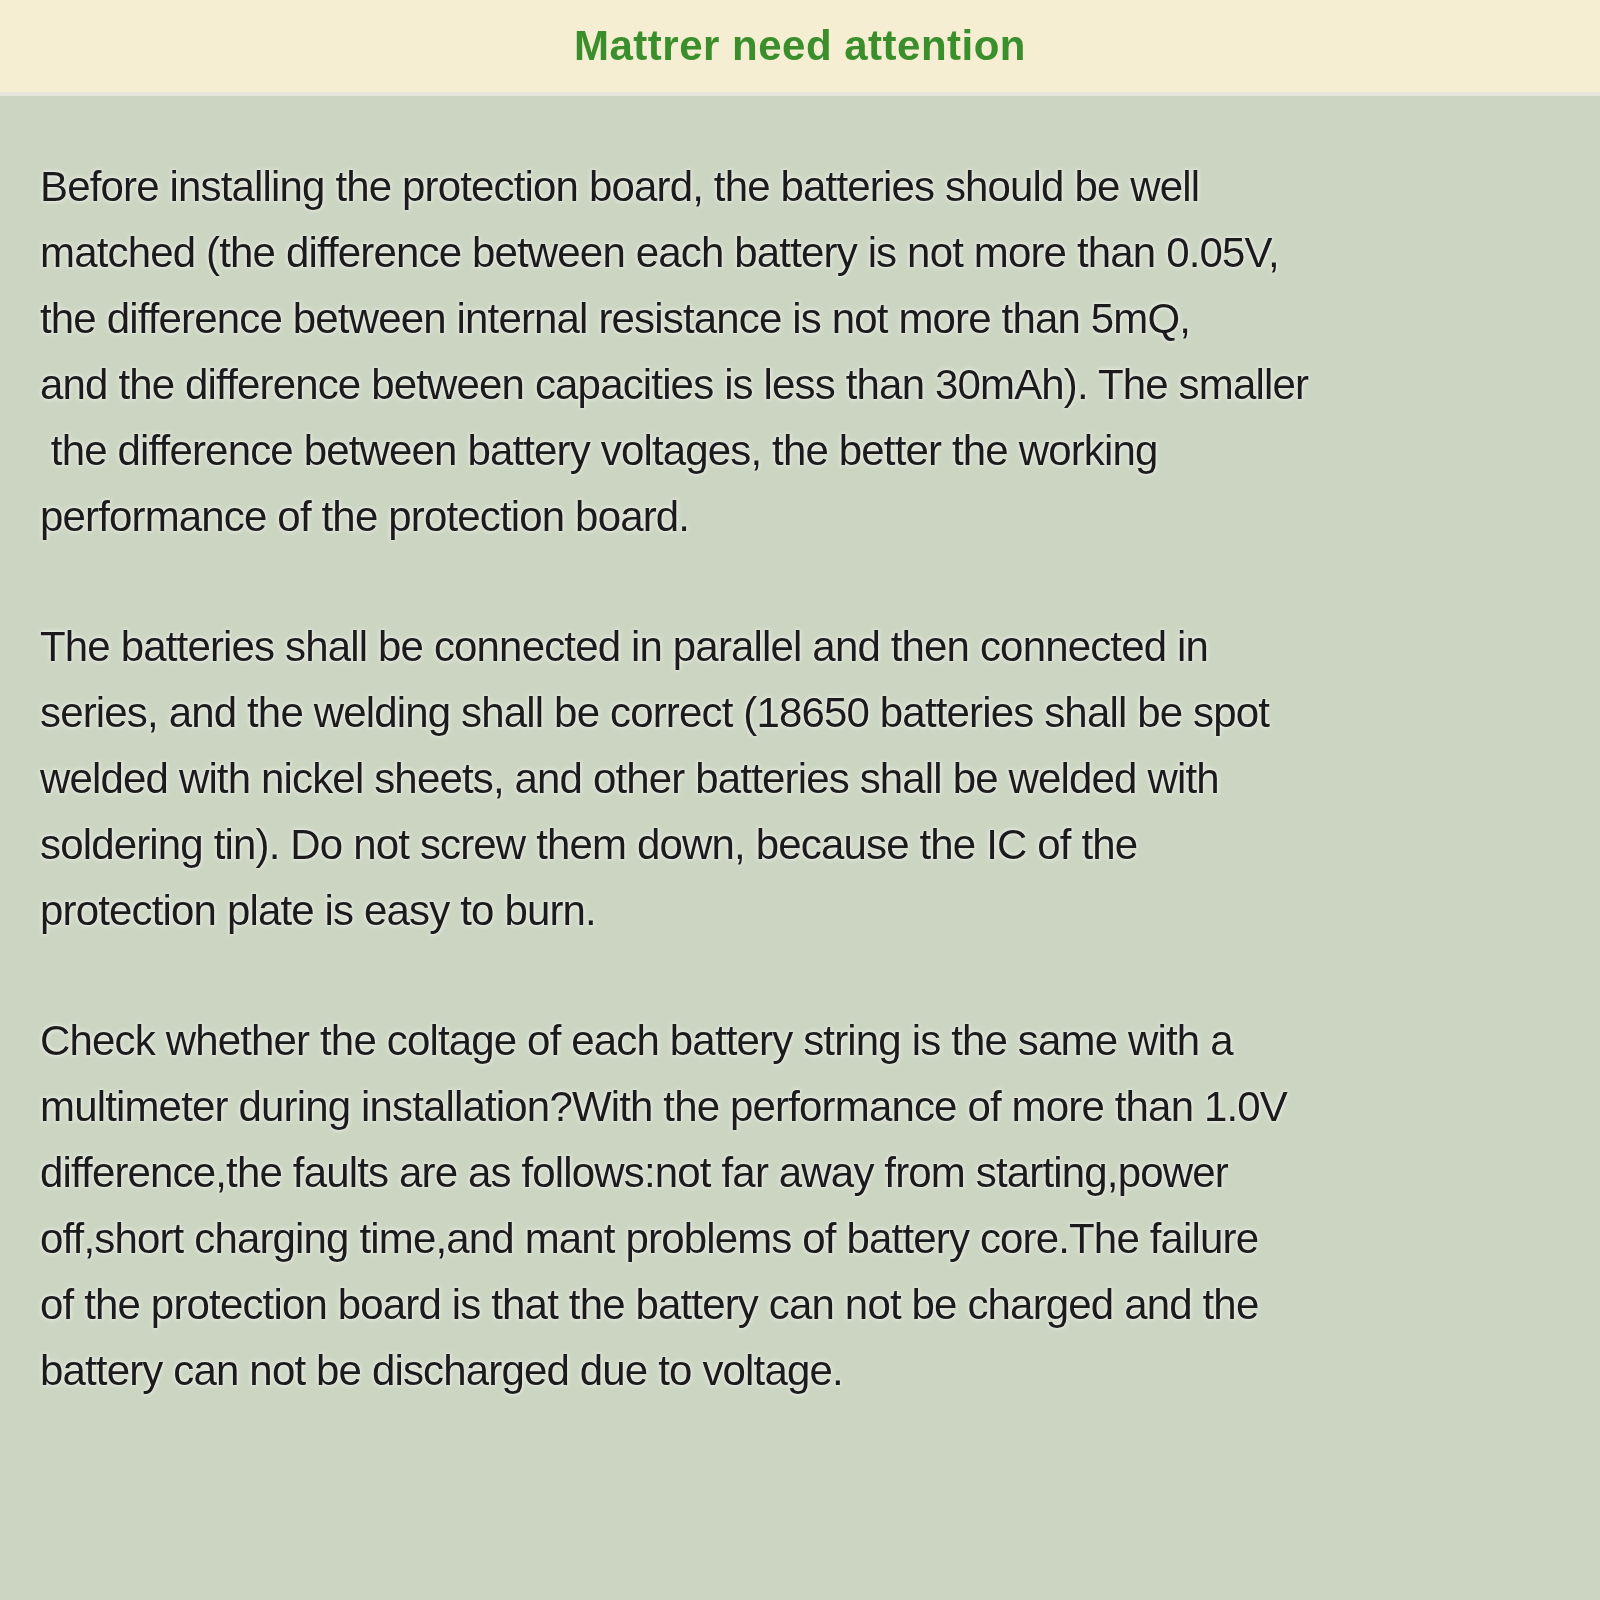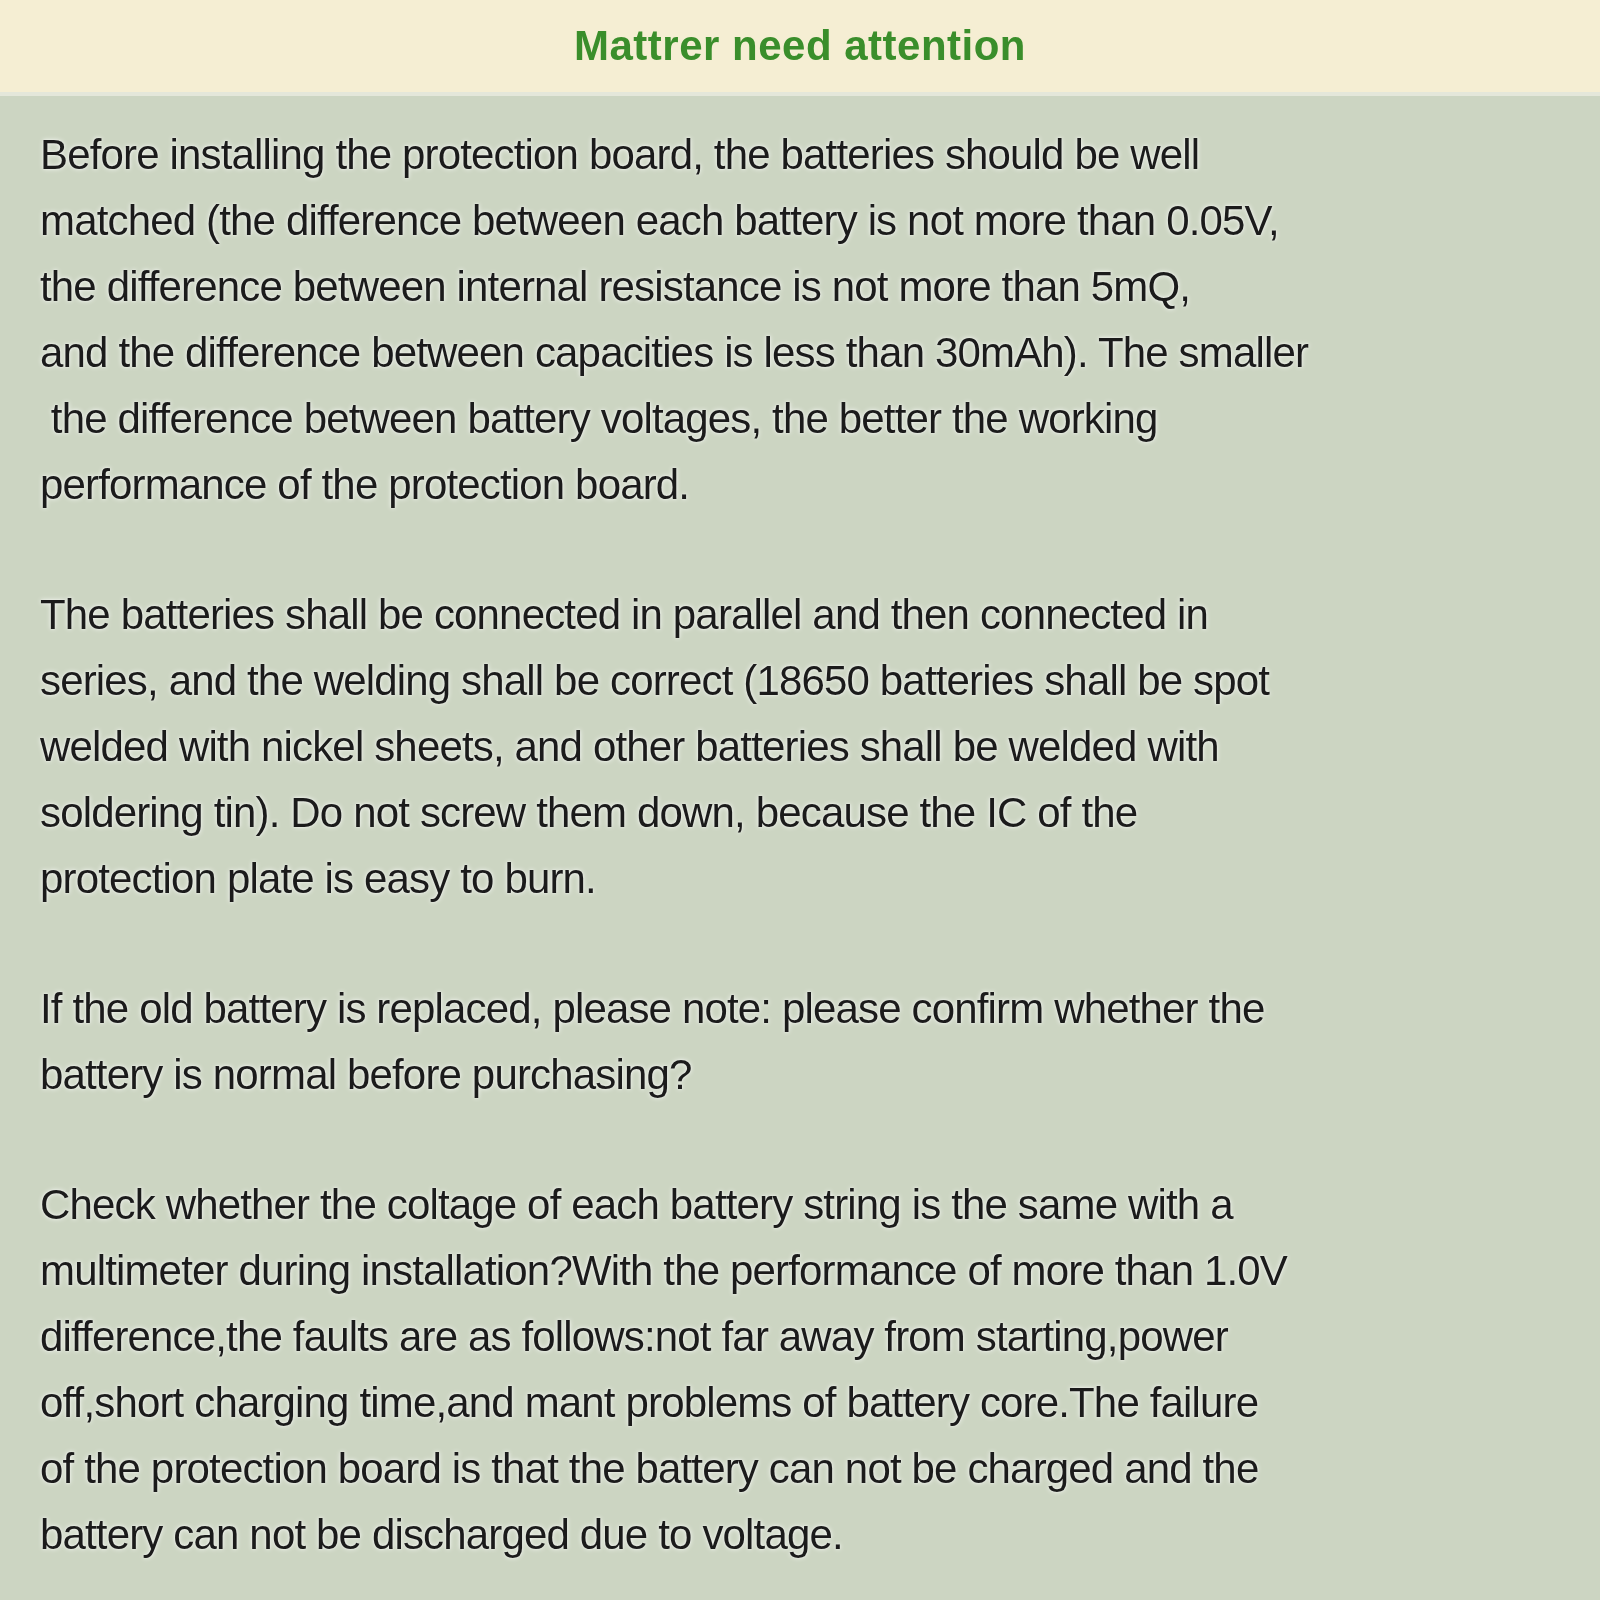--- a/index.html
+++ b/index.html
@@ -11,20 +11,21 @@
     height: 1600px;
     font-family: "Liberation Sans", sans-serif;
     background: var(--body-bg, #ccd5c2);
     overflow: hidden;
   }
   .page {
     width: 1600px;
     height: 1600px;
     display: flex;
     flex-direction: column;
+    gap: 32px;
   }
   .header {
     height: 92px;
     flex: 0 0 92px;
     background: var(--header-bg, #f5eed3);
     border-bottom: 4px solid #e4e7da;
     display: flex;
     align-items: center;
     justify-content: center;
   }
@@ -68,22 +69,20 @@
 matched (the difference between each battery is not more than 0.05V,
 the difference between internal resistance is not more than 5mQ,
 and the difference between capacities is less than 30mAh). The smaller
  the difference between battery voltages, the better the working
 performance of the protection board.</p>
     <p class="para">The batteries shall be connected in parallel and then connected in
 series, and the welding shall be correct (18650 batteries shall be spot
 welded with nickel sheets, and other batteries shall be welded with
 soldering tin). Do not screw them down, because the IC of the
 protection plate is easy to burn.</p>
-    <p class="para">If the old battery is replaced, please note: please confirm whether the
-battery is normal before purchasing?</p>
     <p class="para">Check whether the coltage of each battery string is the same with a
 multimeter during installation?With the performance of more than 1.0V
 difference,the faults are as follows:not far away from starting,power
 off,short charging time,and mant problems of battery core.The failure
 of the protection board is that the battery can not be charged and the
 battery can not be discharged due to voltage.</p>
   </div>
 </div>
 
 </body></html>

